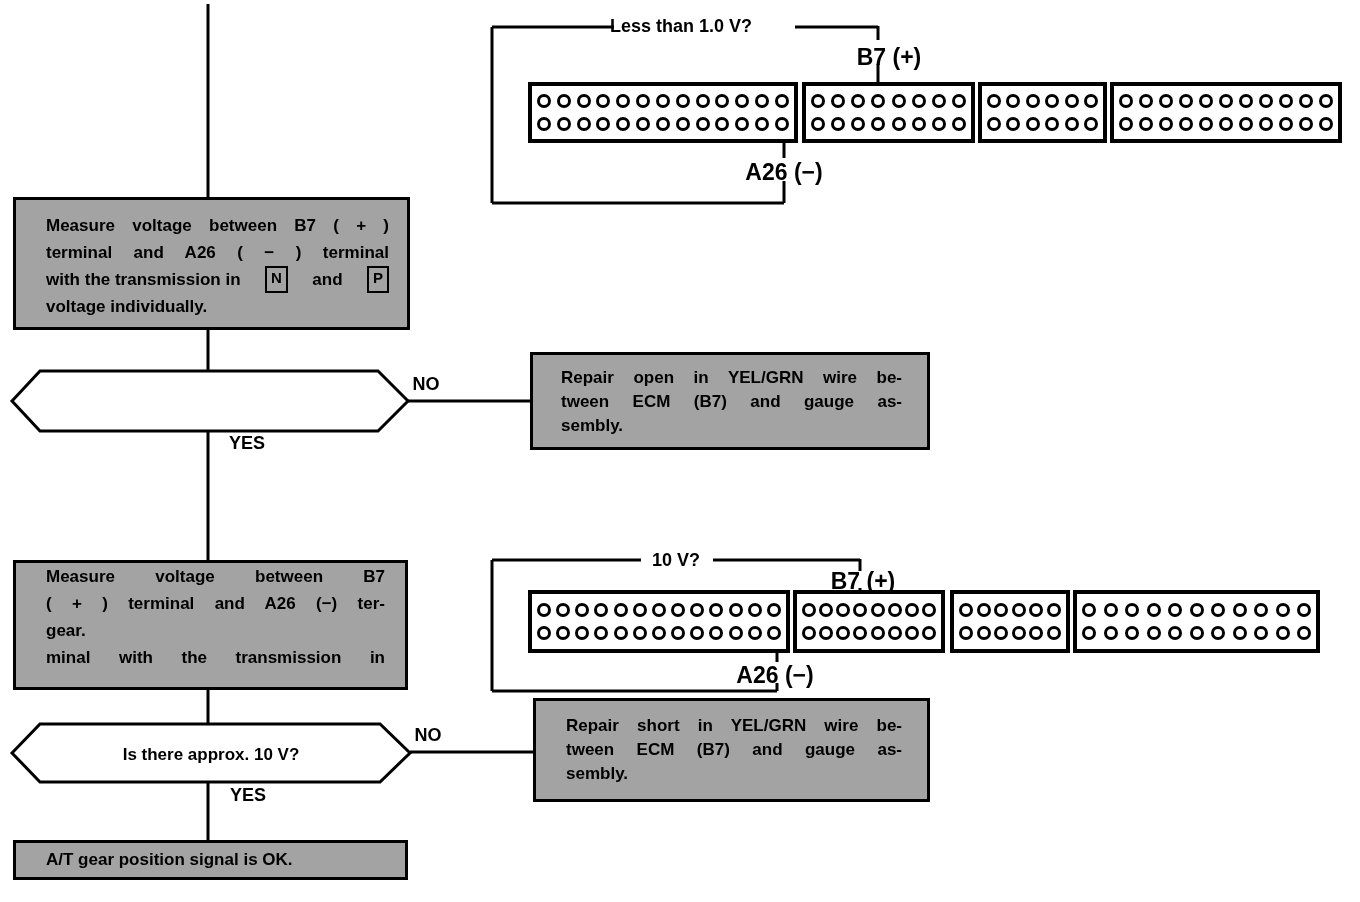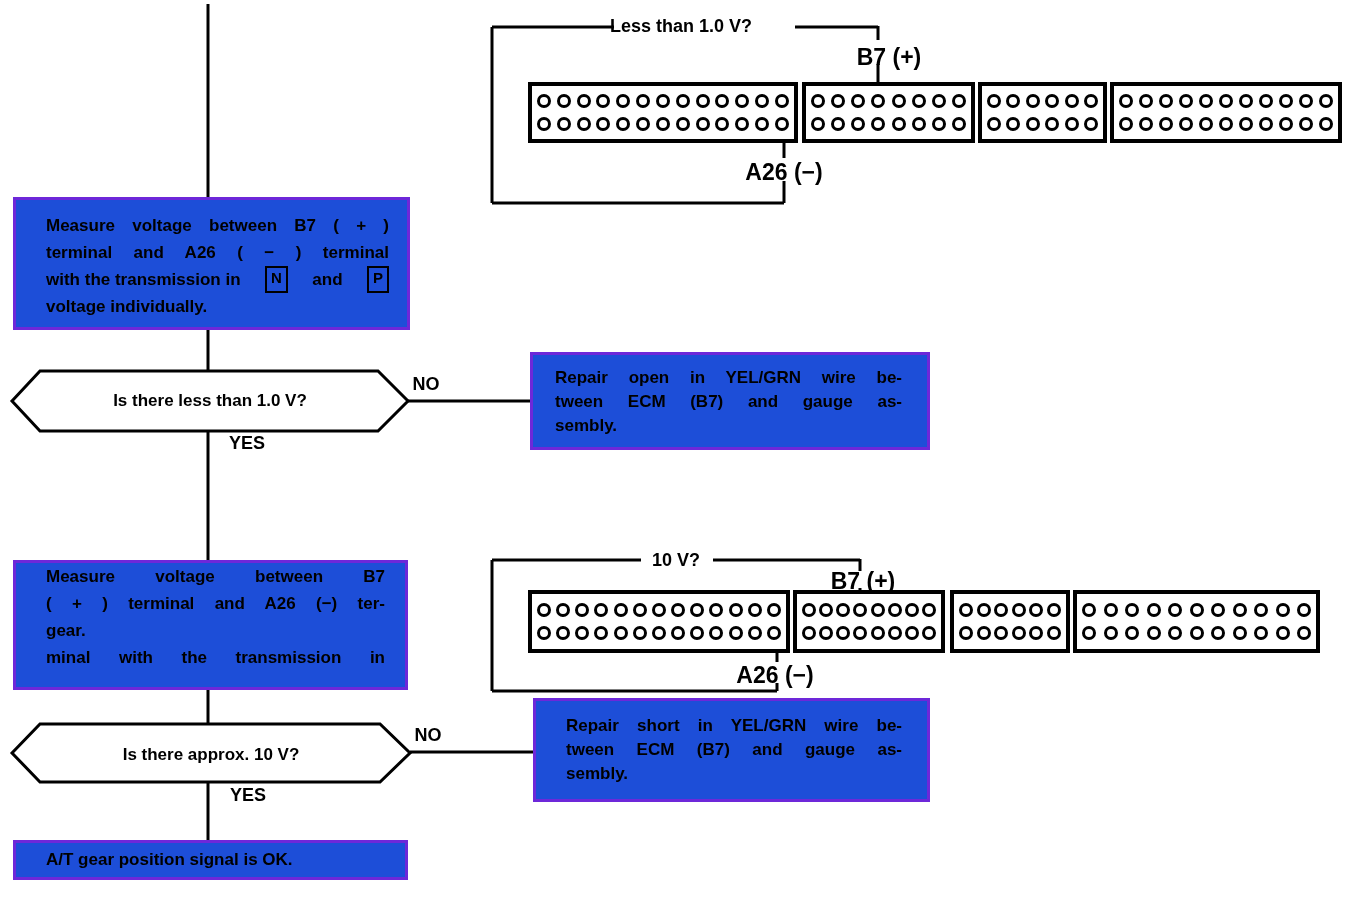--- a/index.html
+++ b/index.html
@@ -1,19 +1,19 @@
 <!DOCTYPE html>
 <html><head>
 <meta charset="utf-8">
 <style>
   html,body{margin:0;padding:0;background:#fff;}
   #page{position:relative;width:1360px;height:902px;background:#fff;color:#000;
         font-family:"Liberation Sans",sans-serif;font-weight:700;overflow:hidden;}
   #flowlines{position:absolute;left:0;top:0;}
-  .pbox{position:absolute;box-sizing:border-box;border:3px solid #6d28d9;background:#1d4ed8;font-size:17px;}
+  .pbox{position:absolute;box-sizing:border-box;border:3px solid #000000;background:#a3a3a3;font-size:17px;}
   .line{line-height:27px;}
   .rline{line-height:24px;}
   .jline{text-align:justify;text-align-last:justify;}
   .fline{display:flex;justify-content:space-between;}
   .kbox{border:2px solid #000;padding:0 4px;line-height:20px;display:inline-block;font-size:15px;}
   .lbl{position:absolute;transform:translateX(-50%);white-space:nowrap;font-size:23px;}
   .big{font-size:18px;}
   .hextext{position:absolute;display:flex;align-items:center;justify-content:center;font-size:17px;}
   .conn{position:absolute;border:4px solid #000;box-sizing:border-box;display:flex;
         flex-direction:column;justify-content:space-evenly;padding:0 5px;background:#fff;}
@@ -277,25 +277,24 @@
     <div class="line jline">terminal and A26 ( − ) terminal</div>
     <div class="line fline">
       <span>with the transmission in</span>
       <span class="kbox">N</span>
       <span>and</span>
       <span class="kbox">P</span>
     </div>
     <div class="line">voltage individually.</div>
   </div>
 
-  <div class="hextext" style="left:12px;top:371px;width:396px;height:60px;">Is there less than 1.0 V?</div>
   <div class="lbl big" style="left:426px;top:374px;">NO</div>
   <div class="lbl big" style="left:247px;top:433px;">YES</div>
 
-  <div class="pbox" style="left:530px;top:352px;width:400px;height:98px;padding:11px 25px 0 22px;">
+  <div class="pbox" style="left:530px;top:352px;width:400px;height:98px;padding:11px 25px 0 28px;">
     <div class="rline jline">Repair open in YEL/GRN wire be-</div>
     <div class="rline jline">tween ECM (B7) and gauge as-</div>
     <div class="rline">sembly.</div>
   </div>
 
   <div class="pbox" style="left:13px;top:560px;width:395px;height:130px;padding:0 20px 0 30px;">
     <div class="line jline">Measure voltage between B7</div>
     <div class="line jline">( + ) terminal and A26 (−) ter-</div>
     <div class="line">gear.</div>
     <div class="line jline">minal with the transmission in</div>

